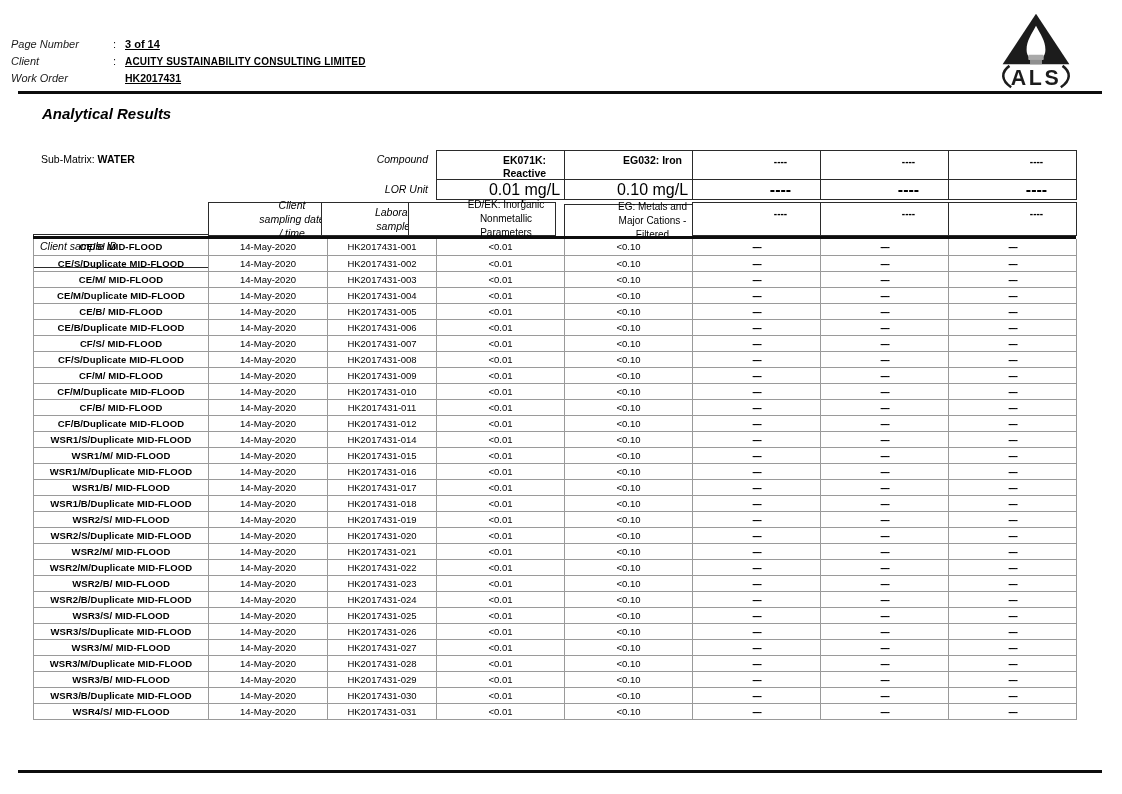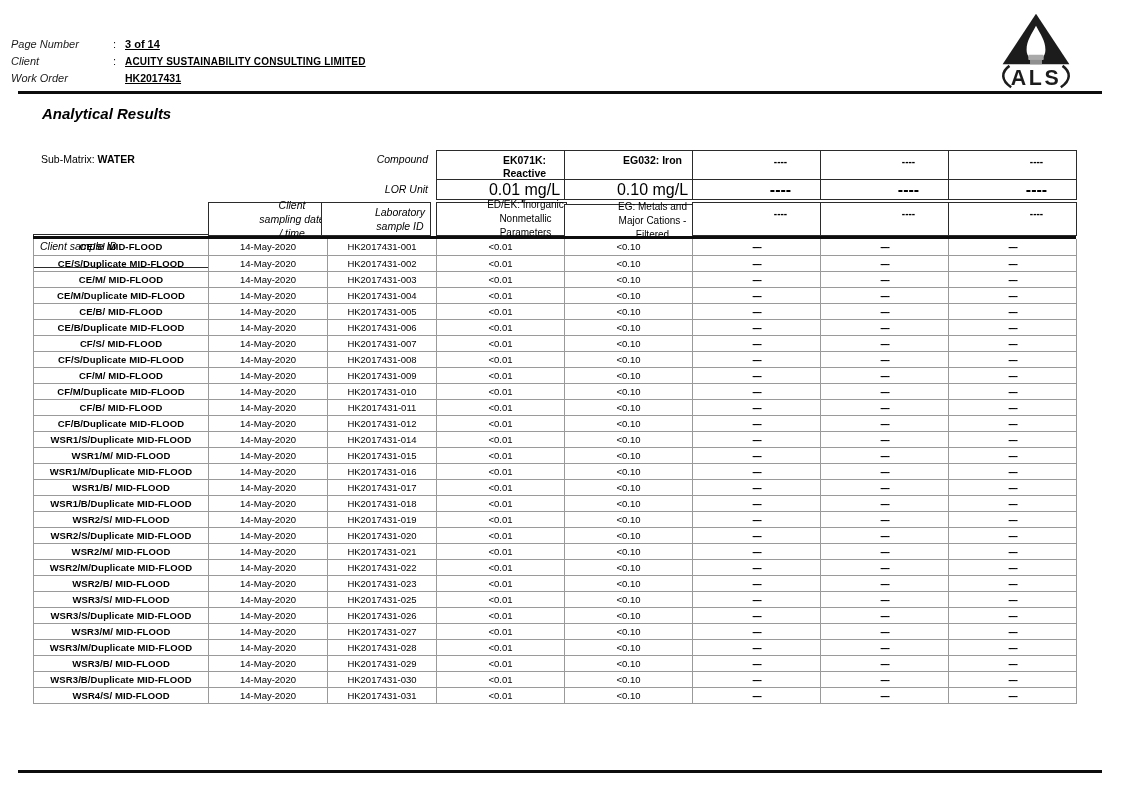--- a/index.html
+++ b/index.html
@@ -110,21 +110,21 @@
       <div class="hbox lor-cell" style="left: 564px; top: 179px; width: 129px; height: 21px;">0.10 mg/L</div>
       <div class="hbox compound-cell ph" style="left: 692px; top: 150px; width: 129px; height: 30px;">----</div>
       <div class="hbox lor-cell ph" style="left: 692px; top: 179px; width: 129px; height: 21px;">----</div>
       <div class="hbox compound-cell ph" style="left: 820px; top: 150px; width: 129px; height: 30px;">----</div>
       <div class="hbox lor-cell ph" style="left: 820px; top: 179px; width: 129px; height: 21px;">----</div>
       <div class="hbox compound-cell ph" style="left: 948px; top: 150px; width: 129px; height: 30px;">----</div>
       <div class="hbox lor-cell ph" style="left: 948px; top: 179px; width: 129px; height: 21px;">----</div>
       <div class="hbox group-cell idcol left-align" style="left: 33px; top: 202px; width: 176px; height: 34px;">Client sample ID</div>
       <div class="hbox group-cell idcol" style="left: 208px; top: 202px; width: 120px; height: 34px;">Client sampling date / time</div>
       <div class="hbox group-cell idcol" style="left: 321px; top: 202px; width: 110px; height: 34px;">Laboratory sample ID</div>
-      <div class="hbox group-cell" style="left: 436px; top: 202px; width: 131px; height: 34px;">ED/EK: Inorganic Nonmetallic Parameters</div>
+      <div class="hbox group-cell" style="left: 408px; top: 202px; width: 148px; height: 34px;">ED/EK: Inorganic Nonmetallic Parameters</div>
       <div class="hbox group-cell" style="left: 564px; top: 204px; width: 129px; height: 34px;">EG: Metals and Major Cations - Filtered</div>
       <div class="hbox group-cell ph" style="left: 692px; top: 202px; width: 129px; height: 34px;">----</div>
       <div class="hbox group-cell ph" style="left: 820px; top: 202px; width: 129px; height: 34px;">----</div>
       <div class="hbox group-cell ph" style="left: 948px; top: 202px; width: 129px; height: 34px;">----</div>
     </div>
 
   <div class="thick-line"></div>
 
   <table class="results">
     <colgroup>
@@ -352,20 +352,30 @@
     <td class="cid">WSR2/B/ MID-FLOOD</td>
     <td class="cdate">14-May-2020</td>
     <td class="clab">HK2017431-023</td>
   <td class="cval">&lt;0.01</td>
           <td class="cval">&lt;0.10</td>
           <td class="cval dash">----</td>
           <td class="cval dash">----</td>
           <td class="cval dash">----</td>
         </tr>
         <tr>
+    <td class="cid">WSR2/B/Duplicate MID-FLOOD</td>
+    <td class="cdate">14-May-2020</td>
+    <td class="clab">HK2017431-024</td>
+  <td class="cval">&lt;0.01</td>
+          <td class="cval">&lt;0.10</td>
+          <td class="cval dash">----</td>
+          <td class="cval dash">----</td>
+          <td class="cval dash">----</td>
+        </tr>
+        <tr>
     <td class="cid">WSR3/S/ MID-FLOOD</td>
     <td class="cdate">14-May-2020</td>
     <td class="clab">HK2017431-025</td>
   <td class="cval">&lt;0.01</td>
           <td class="cval">&lt;0.10</td>
           <td class="cval dash">----</td>
           <td class="cval dash">----</td>
           <td class="cval dash">----</td>
         </tr>
         <tr>

